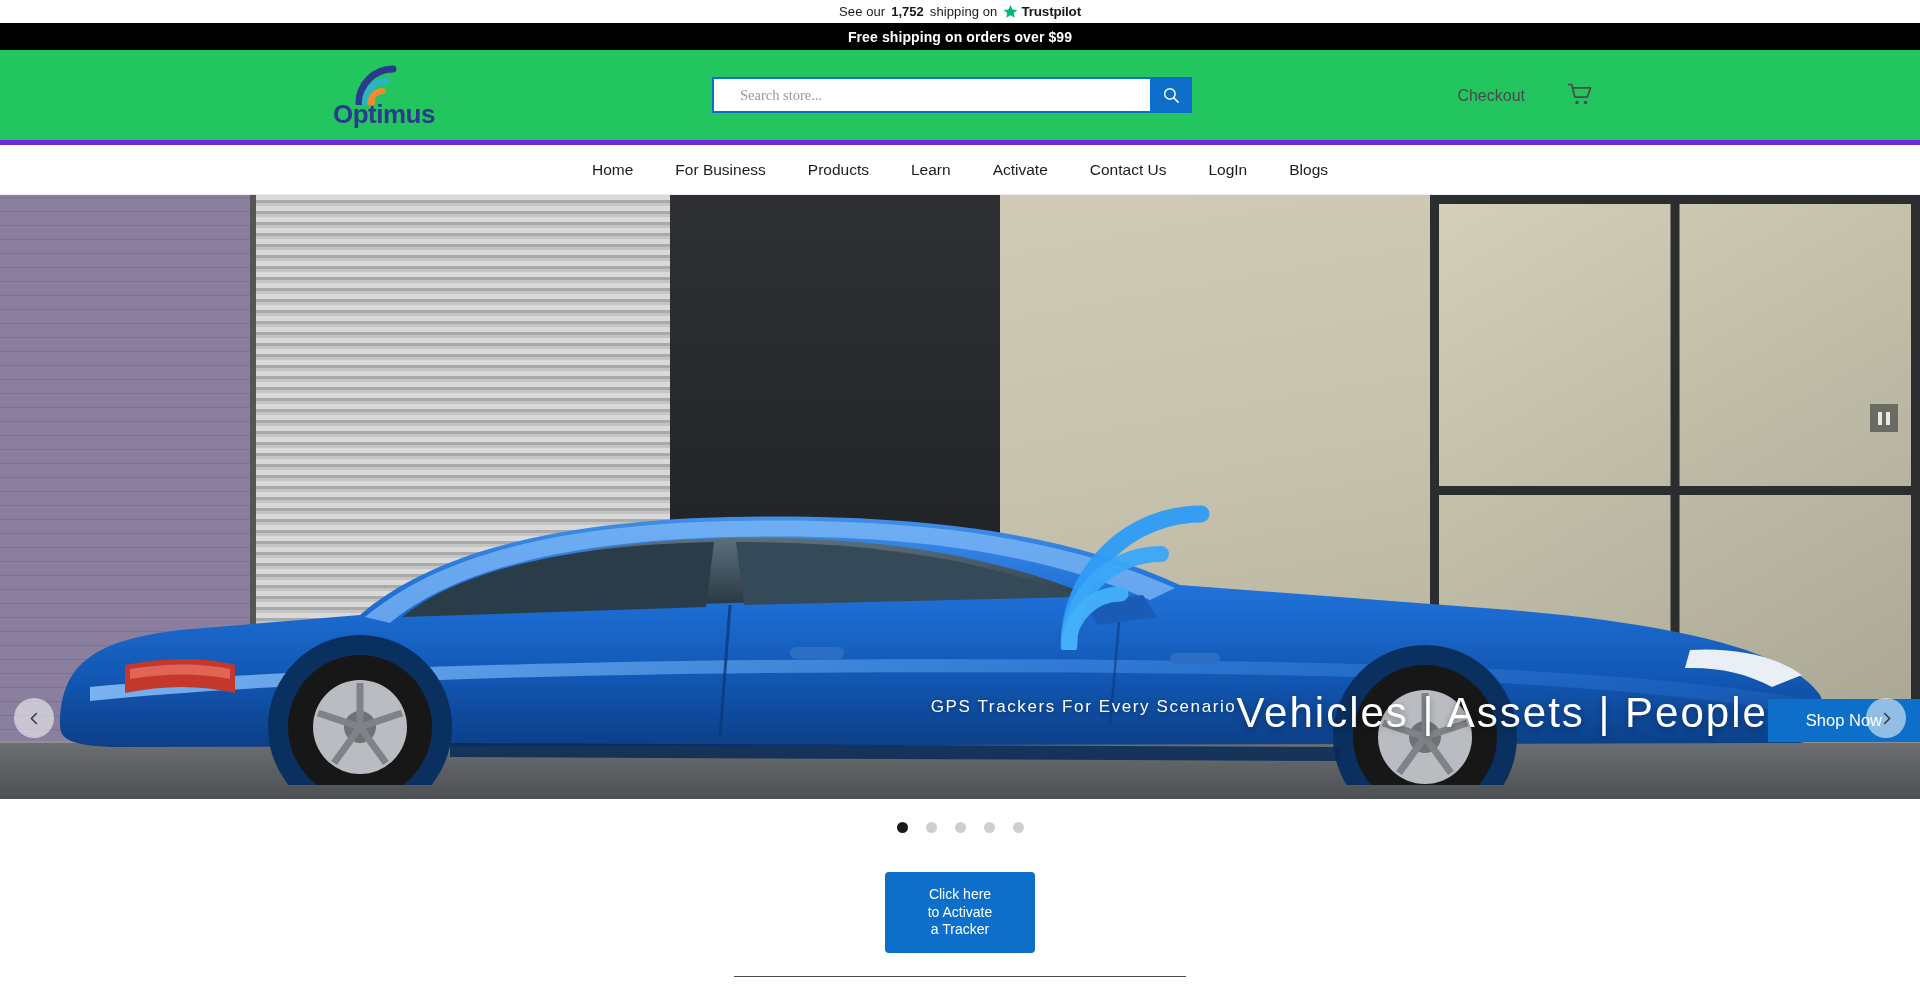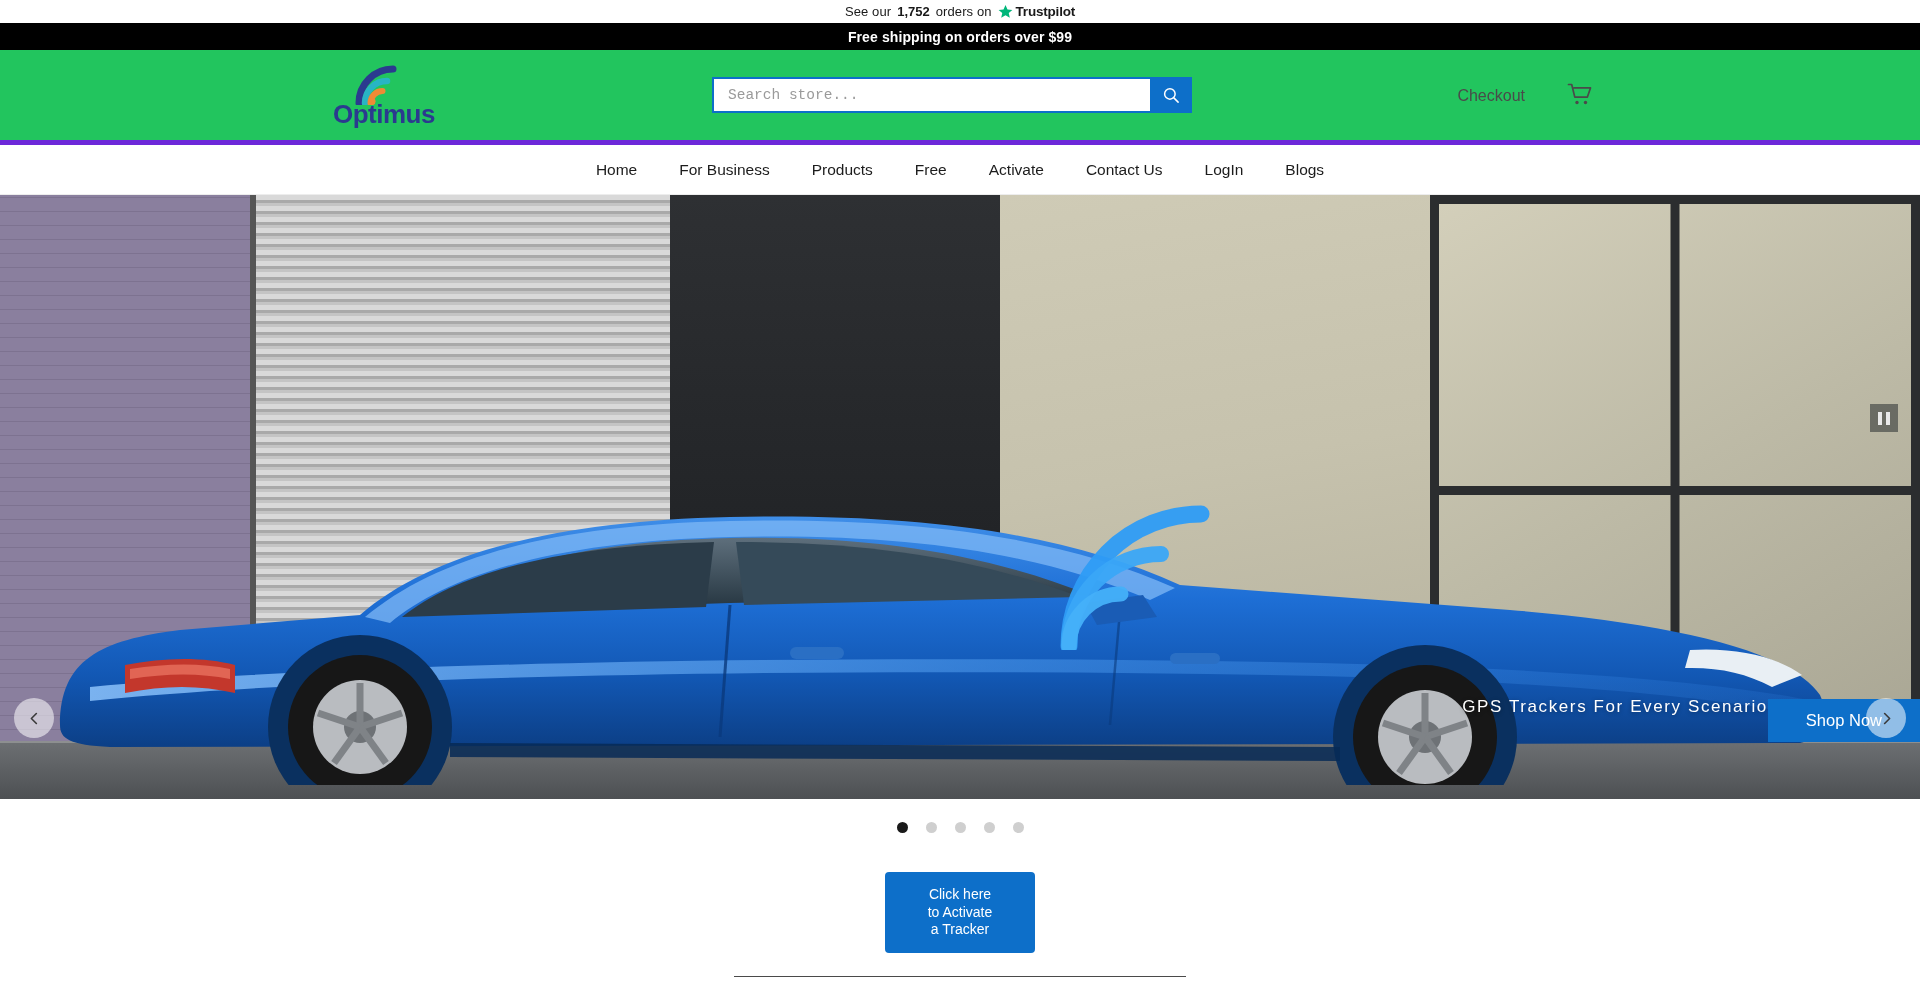--- a/index.html
+++ b/index.html
@@ -56,23 +56,23 @@
   .search-wrap {
     position: absolute; left: 712px; top: 50%;
     transform: translateY(-50%);
     width: 480px; height: 36px;
     display: flex;
   }
   .search-input {
     flex: 1; height: 100%;
     border: 2px solid #0d6fc9;
     border-right: none;
-    padding: 0 14px;
+    padding: 0 26px;
     font-size: 14.5px;
-    font-family: Liberation Mono, monospace;
+    font-family: Liberation Serif, serif;
     color: #333;
     outline: none;
     background: #fff;
   }
   .search-input::placeholder { color: #9a9a9a; }
   .search-btn {
     width: 42px; height: 100%;
     background: #0d6fc9;
     border: 2px solid #0d6fc9;
     display: flex; align-items: center; justify-content: center;
@@ -249,21 +249,21 @@
     padding: 26px 55px 0 55px;
     gap: 0;
   }
 </style>
 </head>
 <body>
 
 <div class="trustpilot-strip">
   <span class="tp-text">See our</span>
   <span class="tp-count">1,752</span>
-  <span class="tp-text">orders on</span>
+  <span class="tp-text">shipping on</span>
   <span class="tp-logo">
     <svg width="15" height="15" viewBox="0 0 24 24">
       <polygon points="12,1.5 15.2,8.6 23,9.4 17.2,14.5 18.9,22 12,18.1 5.1,22 6.8,14.5 1,9.4 8.8,8.6" fill="#00b67a"></polygon>
     </svg>
     <span class="tp-name">Trustpilot</span>
   </span>
 </div>
 
 <div class="ship-bar">
   <span>Free shipping on orders over $99</span>
@@ -300,21 +300,21 @@
         <circle cx="18.5" cy="20" r="1.7" fill="#4a4a4a" stroke="none"></circle>
       </svg>
     </span>
   </div>
 </div>
 
 <div class="navbar">
   <span class="nav-item">Home</span>
   <span class="nav-item">For Business</span>
   <span class="nav-item">Products</span>
-  <span class="nav-item">Free</span>
+  <span class="nav-item">Learn</span>
   <span class="nav-item">Activate</span>
   <span class="nav-item">Contact Us</span>
   <span class="nav-item">LogIn</span>
   <span class="nav-item">Blogs</span>
 </div>
 
 <div class="hero">
   <div class="hero-bg">
     <div class="wall-left"></div>
     <div class="shutter"></div>
@@ -397,20 +397,21 @@
 
     <svg class="signal" viewBox="0 0 180 150">
       <path d="M14 146 A132 132 0 0 1 146 14" fill="none" stroke="#2e9cf5" stroke-width="17" stroke-linecap="round" opacity=".95"></path>
       <path d="M14 146 A92 92 0 0 1 106 54" fill="none" stroke="#3aa7f7" stroke-width="16" stroke-linecap="round" opacity=".95"></path>
       <path d="M14 146 A52 52 0 0 1 66 94" fill="none" stroke="#45b0f9" stroke-width="15" stroke-linecap="round" opacity=".95"></path>
     </svg>
   </div>
 
   <div class="hero-overlay">
     <span class="hero-kicker">GPS Trackers For Every Scenario</span>
+    <span class="hero-title">Vehicles | Assets | People</span>
     <button class="shop-btn">Shop Now</button>
   </div>
 
   <div class="hero-arrow left">
     <svg width="15" height="15" viewBox="0 0 24 24" fill="none" stroke="#3a3a3a" stroke-width="2.6" stroke-linecap="round" stroke-linejoin="round">
       <polyline points="15,4 7,12 15,20"></polyline>
     </svg>
   </div>
   <div class="hero-arrow right">
     <svg width="15" height="15" viewBox="0 0 24 24" fill="none" stroke="#3a3a3a" stroke-width="2.6" stroke-linecap="round" stroke-linejoin="round">

